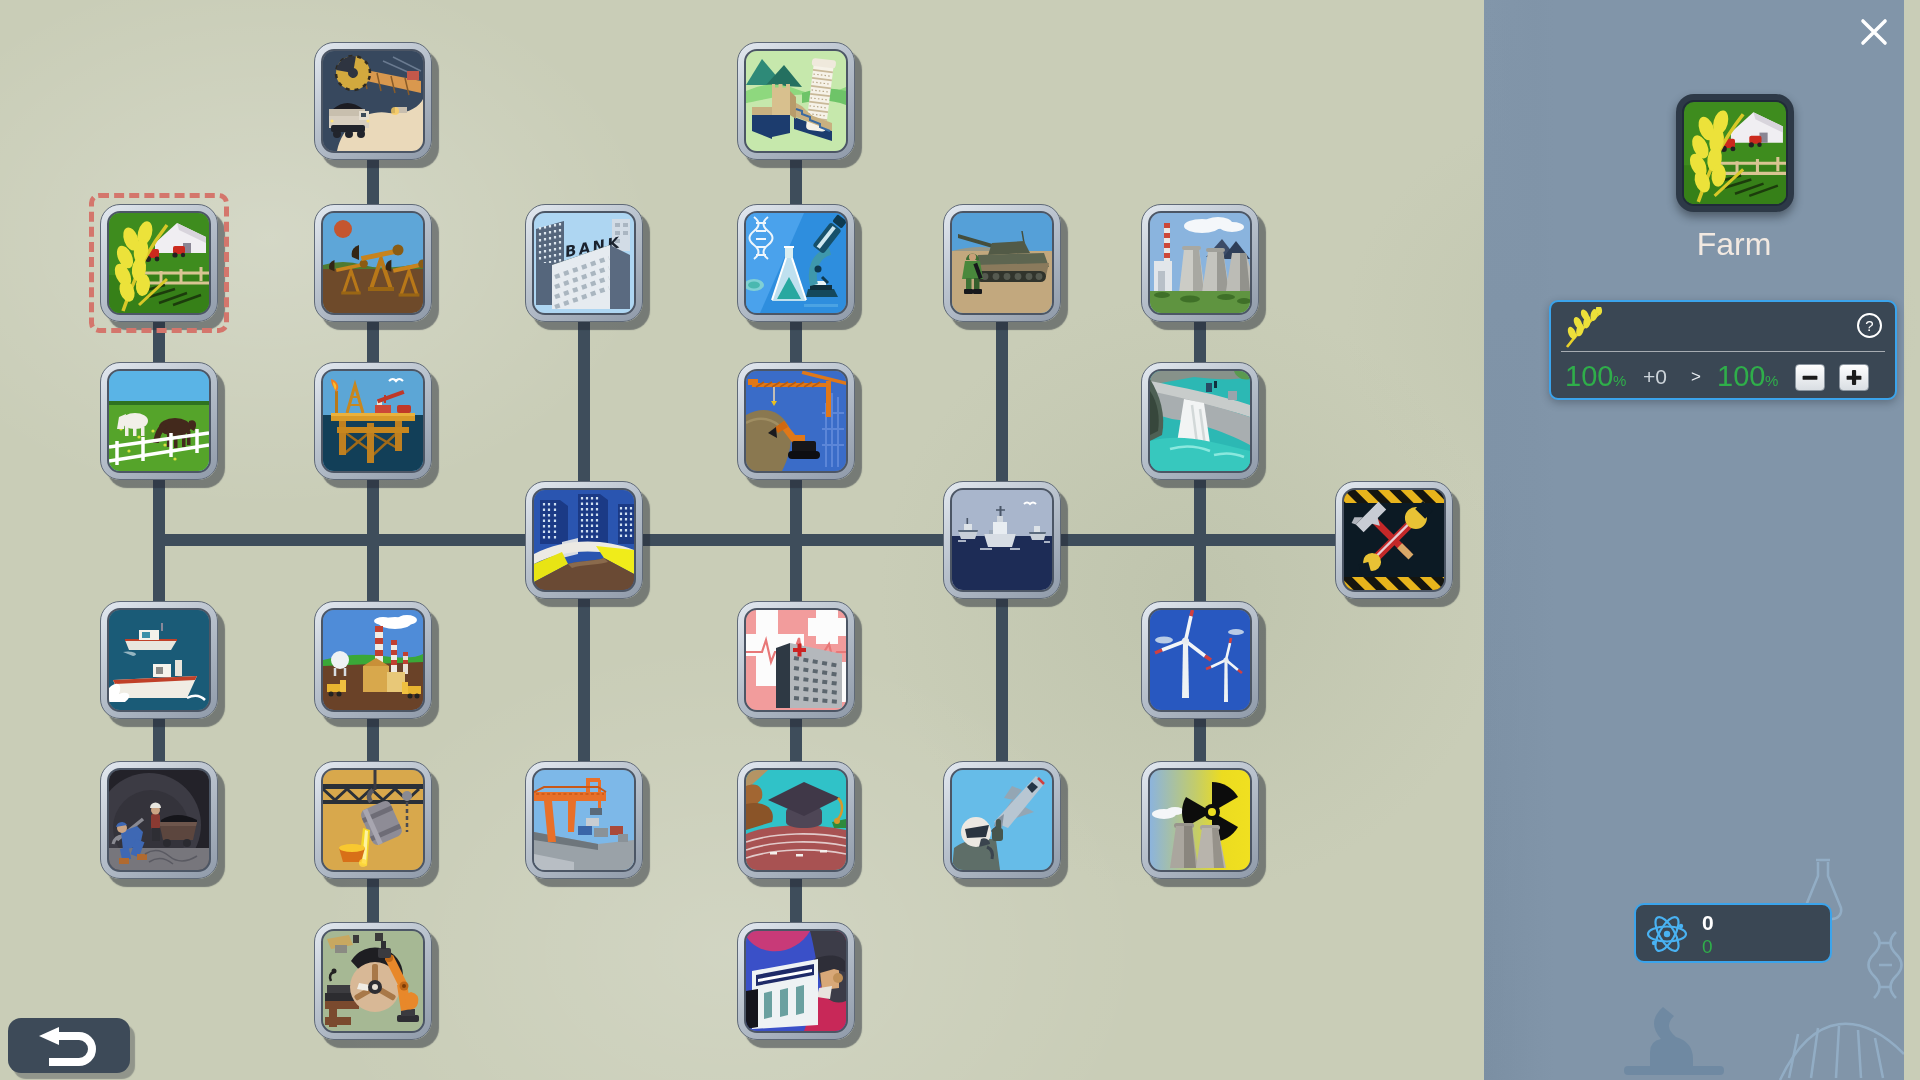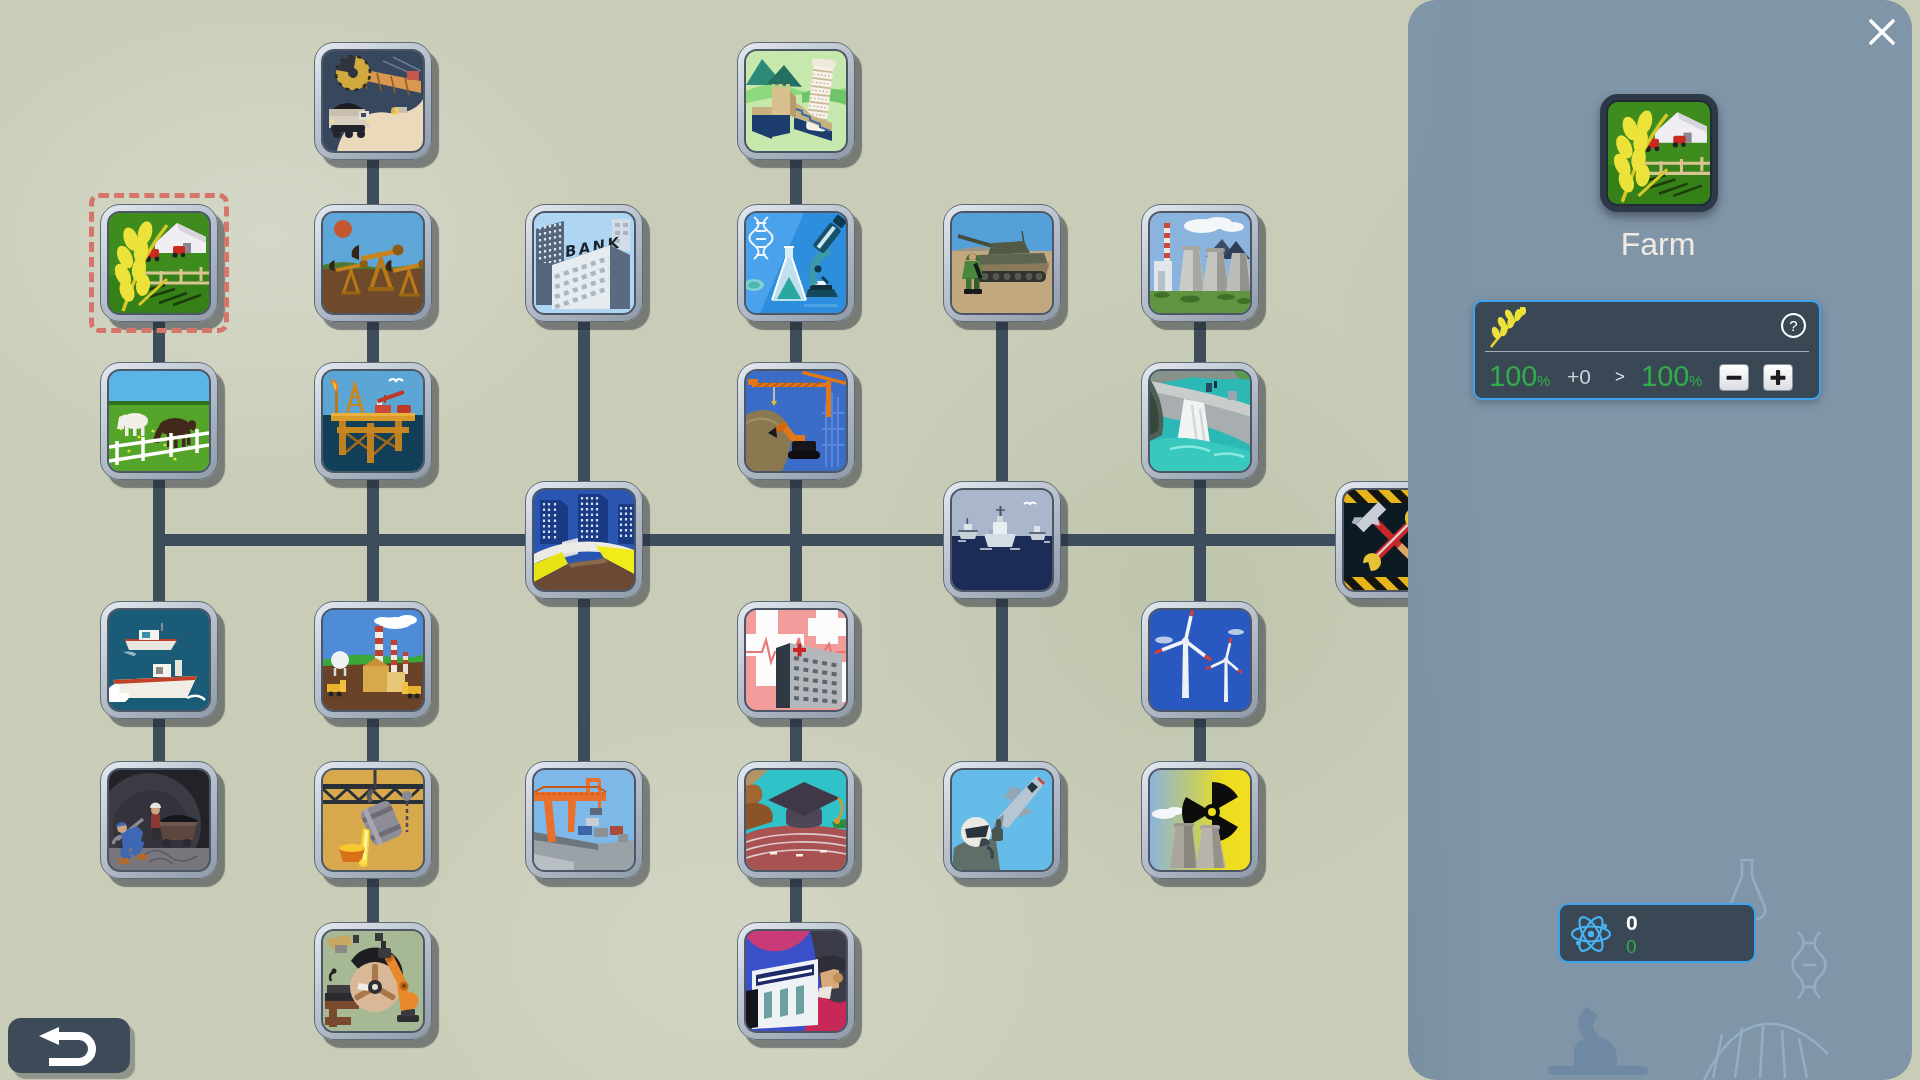--- a/index.html
+++ b/index.html
@@ -17,23 +17,23 @@
   .line{position:absolute;background:#3e4d5b;z-index:1;}
   .node{position:absolute;width:118px;height:118px;z-index:2;padding:6px;
     border:1px solid #5f6977;border-radius:20px;
     background:linear-gradient(145deg,#e3e9f0 0%,#b9c2cd 45%,#8f9aa9 100%);
     box-shadow:7px 8px 1px rgba(36,42,54,.5);cursor:pointer;}
   .node .art{width:100%;height:100%;border-radius:13px;border:2px solid #4c5665;
     overflow:hidden;background:#7d8795;}
   .art svg{display:block;width:100%;height:100%;}
   .selection{position:absolute;z-index:3;border:5px dashed #d4766c;border-radius:10px;pointer-events:none;}
   
-  .sidebar{position:absolute;right:8px;top:0;width:504px;height:1080px;z-index:5;
+  .sidebar{position:absolute;right:16px;top:0;width:420px;height:1080px;z-index:5;
     background:linear-gradient(to right, rgba(128,148,168,0) 0px, rgba(128,148,168,.92) 52px, rgba(129,149,169,1) 70px),
-               linear-gradient(180deg,#8296aa,#7b8fa3);border-radius:28px;}
+               linear-gradient(180deg,#8296aa,#7b8fa3);}
   .sb-deco{position:absolute;left:0;bottom:0;width:420px;height:240px;pointer-events:none;}
   .close-btn{position:absolute;top:16px;right:14px;width:32px;height:32px;cursor:pointer;}
   .sel-icon{position:absolute;left:192px;top:94px;width:118px;height:118px;padding:6px;
     background:#2d3947;border-radius:18px;box-shadow:0 5px 10px rgba(18,24,32,.45);}
   .sel-icon .art{width:100%;height:100%;border-radius:12px;border:2px solid #202c38;overflow:hidden;}
   .sel-title{position:absolute;left:110px;top:226px;width:280px;text-align:center;
     font-size:32px;color:#f2e9e1;}
   .stat-panel{position:absolute;left:65px;top:300px;width:348px;height:100px;
     background:#3a4754;border:2px solid #3ba4ec;border-radius:9px;box-shadow:0 3px 8px rgba(20,28,38,.3);}
   .stat-wheat{position:absolute;left:12px;top:5px;width:42px;height:42px;}

